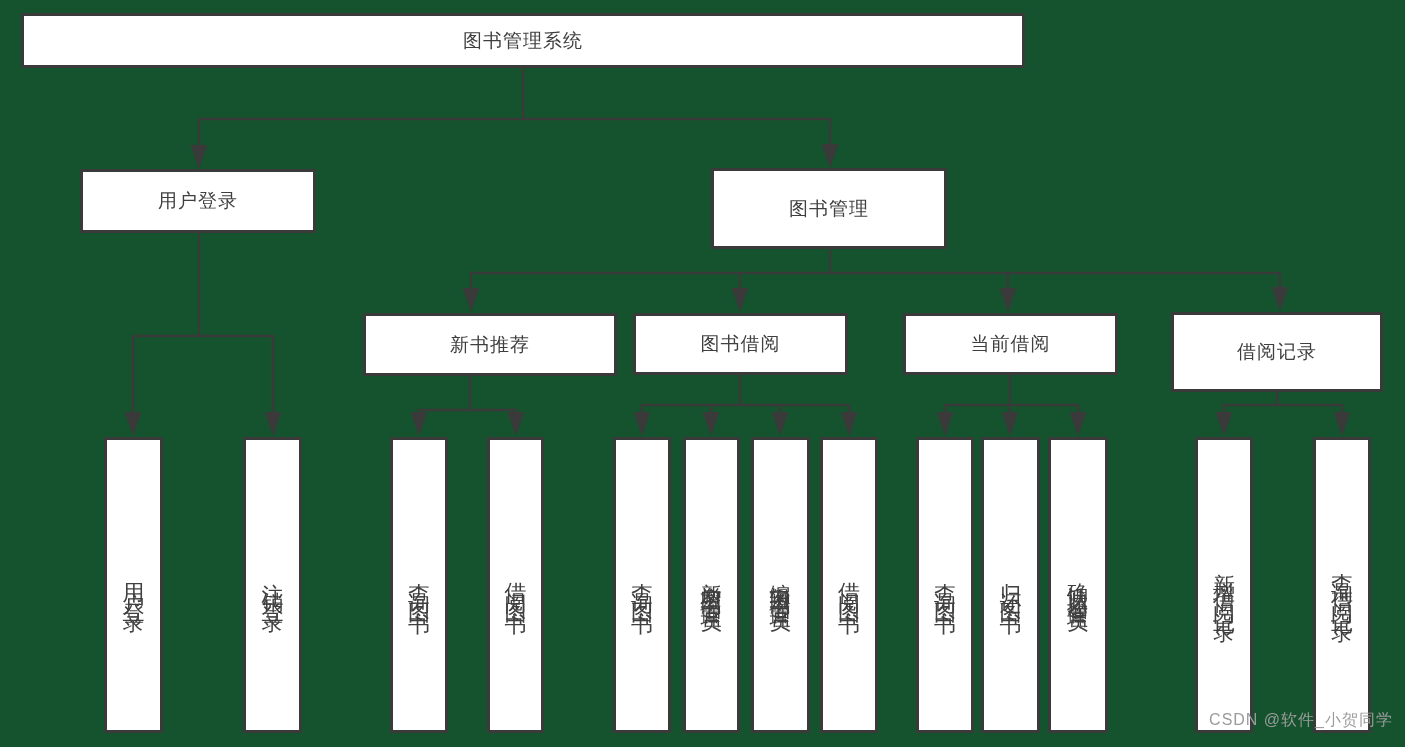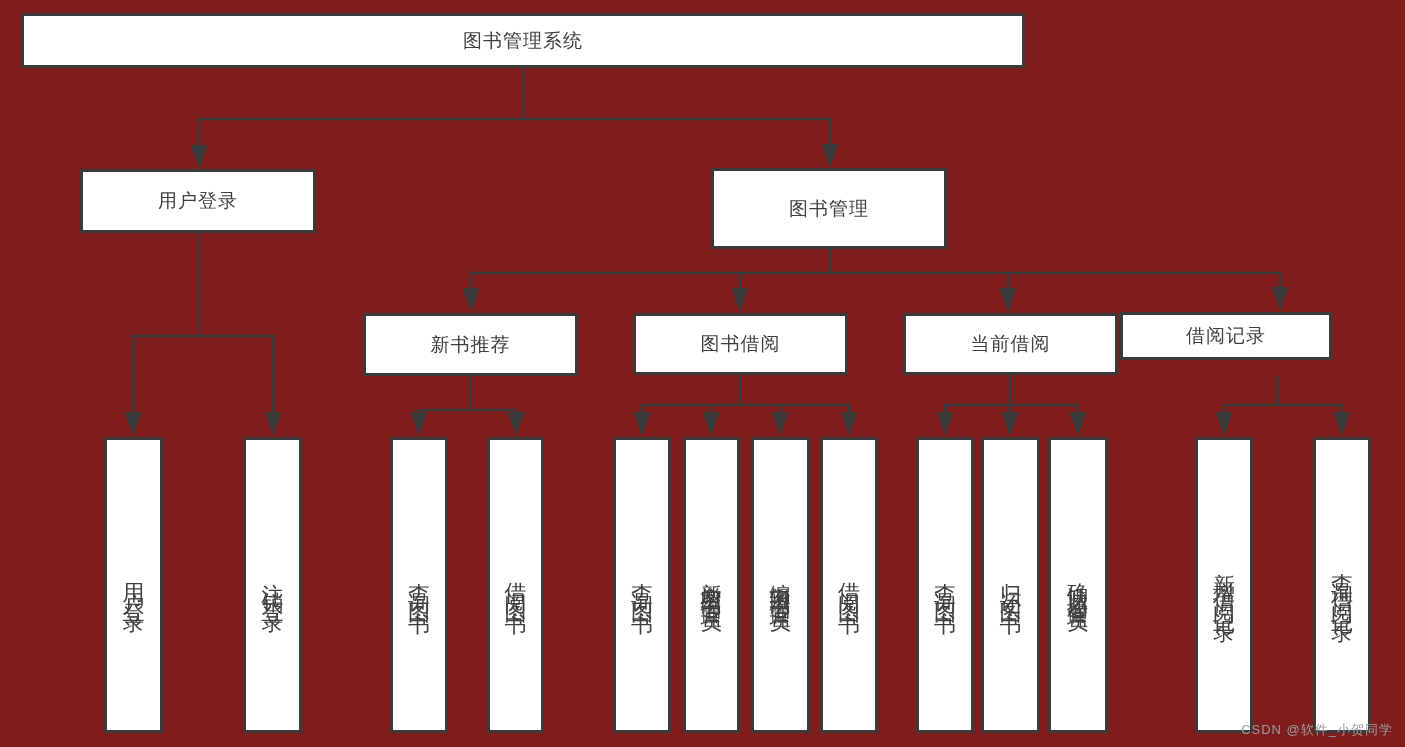--- a/index.html
+++ b/index.html
@@ -4,21 +4,21 @@
 <style>
   html, body {
     margin: 0;
     padding: 0;
     background: #ffffff;
   }
   .stage {
     position: relative;
     width: 1405px;
     height: 747px;
-    background: #7f1d1d;
+    background: #14532d;
     overflow: hidden;
     font-family: "Liberation Sans", "DejaVu Sans", sans-serif;
   }
   .wires {
     position: absolute;
     left: 0;
     top: 0;
     pointer-events: none;
   }
   .hbox {
@@ -53,22 +53,22 @@
     color: #3f3f3f;
     line-height: 1;
   }
   .vbox.long .vtext {
     font-size: 21px;
     letter-spacing: 0.2em;
   }
   .watermark {
     position: absolute;
     right: 12px;
-    bottom: 8px;
-    font-size: 13px;
+    bottom: 16px;
+    font-size: 16px;
     color: #9b9b9b;
     letter-spacing: 1px;
     white-space: nowrap;
     margin-left: 8px;
   }
 </style>
 </head>
 <body>
 
 <div class="stage">
@@ -129,30 +129,30 @@
     <span>图书管理系统</span>
   </div>
 
   <div class="hbox" style="left:80px; top:169px; width:236px; height:64px;">
     <span>用户登录</span>
   </div>
   <div class="hbox" style="left:711px; top:168px; width:236px; height:81px;">
     <span>图书管理</span>
   </div>
 
-  <div class="hbox" style="left:363px; top:313px; width:215px; height:63px;">
+  <div class="hbox" style="left:363px; top:313px; width:254px; height:63px;">
     <span>新书推荐</span>
   </div>
   <div class="hbox" style="left:633px; top:313px; width:215px; height:62px;">
     <span>图书借阅</span>
   </div>
   <div class="hbox" style="left:903px; top:313px; width:215px; height:62px;align-items:center;">
     <span>当前借阅</span>
   </div>
-  <div class="hbox" style="left:1120px; top:312px; width:212px; height:48px;">
+  <div class="hbox" style="left:1171px; top:312px; width:212px; height:80px;">
     <span>借阅记录</span>
   </div>
 
   <div class="vbox" style="left:104px; width:59px;">
     <span class="vtext">用户登录</span>
   </div>
   <div class="vbox" style="left:243px; width:59px;">
     <span class="vtext">注销登录</span>
   </div>
 

